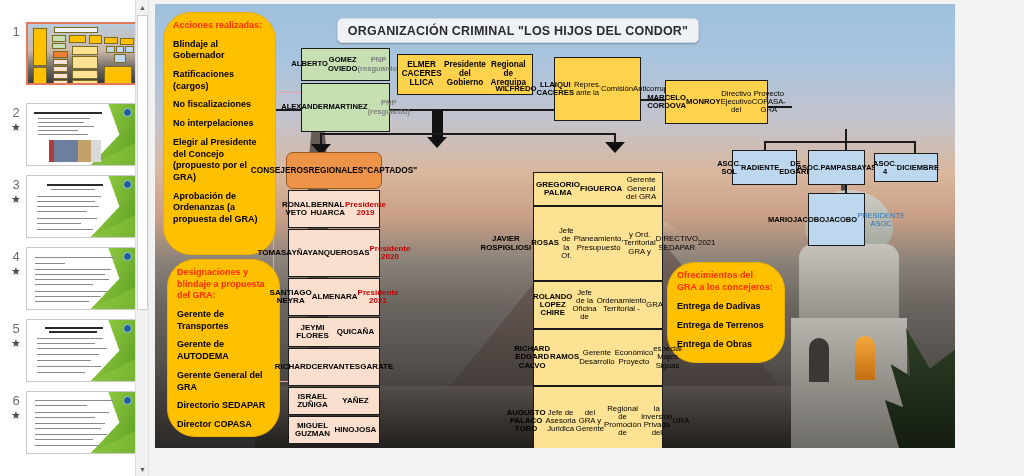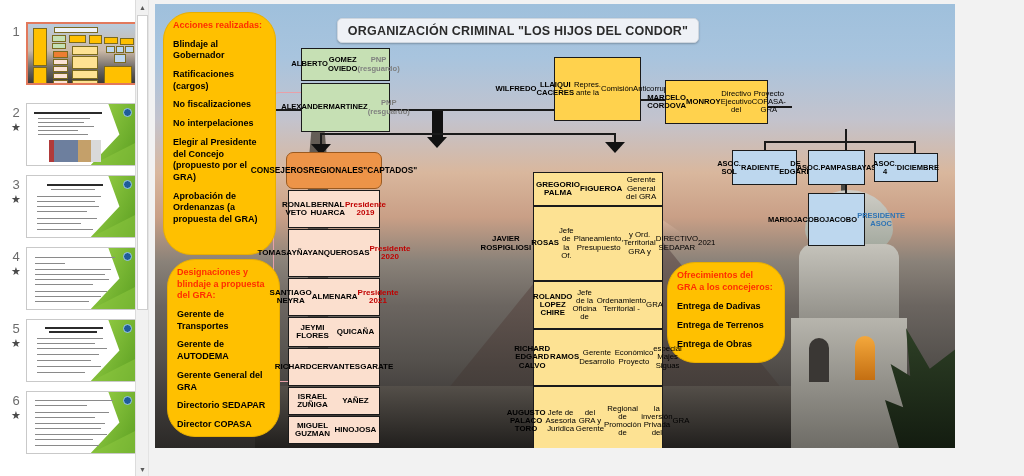--- a/index.html
+++ b/index.html
@@ -201,21 +201,21 @@
     border: 1px solid #e8ae00;
     border-radius: 28px;
     padding: 7px 9px;
     color: #000;
   }
   .callout .hd { color: #ff2d00; font-weight: bold; }
   .callout p { font-weight: bold; margin-bottom: 7px; }
   .callout p:last-child { margin-bottom: 0; }
 
   .cap-red { color: #c00000; font-weight: bold; }
-  .cap-blue { color: #2e74b5; font-weight: bold; }
+  .cap-blue { color: #2e74b5; font-weight: normal; }
   .sub-gray { color: #7f7f7f; font-weight: bold; }
 
   
   .ln-h, .ln-v { position: absolute; background: #1a1a1a; }
   .ln-h { height: 2px; }
   .ln-v { width: 2px; }
   .thickv { position: absolute; width: 11px; background: #111; }
   .thickhead {
     position: absolute; width: 0; height: 0;
     border-left: 10px solid transparent; border-right: 10px solid transparent;
@@ -480,20 +480,25 @@
           <span class="ln t-bold">GOMEZ OVIEDO</span>
           <span class="ln sub-gray">PNP (resguardo)</span>
         </div>
 
         <div class="box green" style="left:146px;top:79px;width:89px;height:49px;font-size:7.6px">
           <span class="ln t-bold">ALEXANDER</span>
           <span class="ln t-bold">MARTINEZ</span>
           <span class="ln sub-gray">PNP (resguardo)</span>
         </div>
 
+        <div class="box yellow" style="left:242px;top:50px;width:136px;height:41px;font-size:8.2px">
+          <span class="ln t-bold">ELMER CACERES LLICA</span>
+          <span class="ln t-bold">Presidente del Gobierno</span>
+          <span class="ln t-bold">Regional de Arequipa</span>
+        </div>
 
         <div class="box yellow" style="left:399px;top:53px;width:87px;height:64px;font-size:7.7px">
           <span class="ln t-bold">WILFREDO</span>
           <span class="ln t-bold">LLAIQUI CACERES</span>
           <span class="ln t-sub">Repres. ante la</span>
           <span class="ln t-sub">Comisión</span>
           <span class="ln t-sub">Anticorrupción</span>
           <span class="ln t-sub">AQP.</span>
         </div>
 

